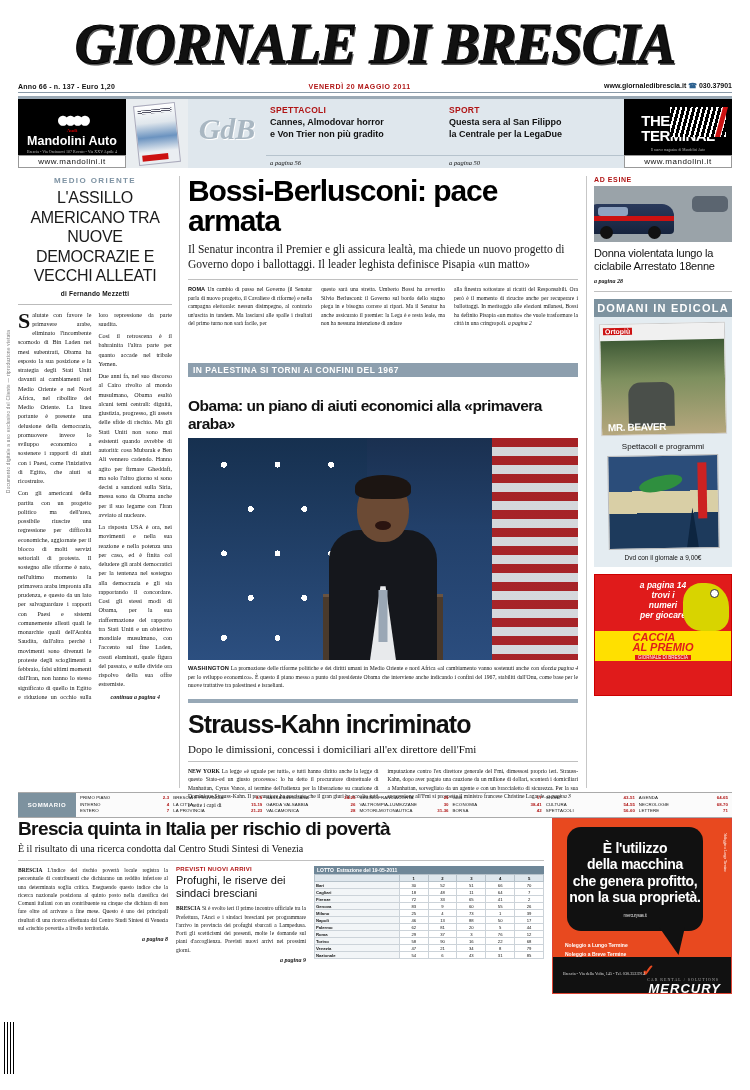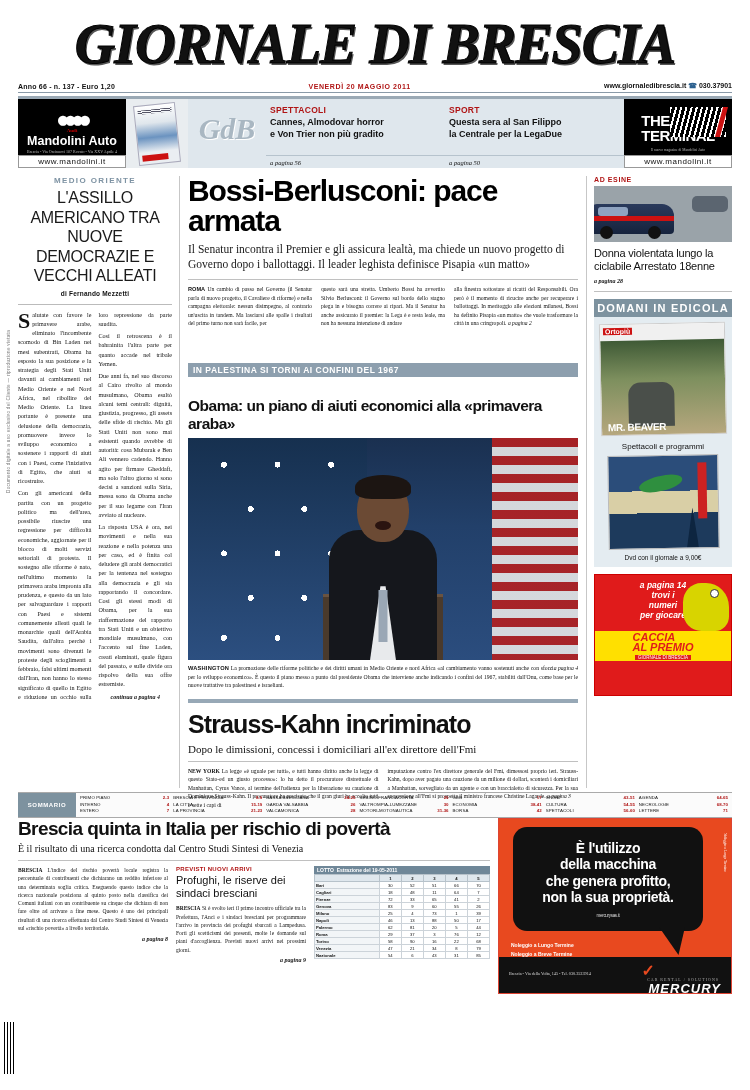--- a/index.html
+++ b/index.html
@@ -339,21 +339,21 @@
   }
   .somm-cols { flex: 1; display: flex; padding-left: 4px; }
   .somm-col { flex: 1; display: flex; flex-direction: column; justify-content: center; padding-right:4px;}
   .somm-row { display: flex; justify-content: space-between; font-size: 4.4px; font-family: "Liberation Sans", sans-serif; line-height: 1.55; }
   .somm-row .nm { color: #111; letter-spacing: .1px; }
   .somm-row .pg { color: #b01515; font-weight: bold; }
 
   
   .bottom { display: flex; height: 212px; }
   .bottom-left { flex: 1; padding-right: 8px; }
-  .bottom-right { width: 234px; }
+  .bottom-right { width: 180px; }
   .bt-head {
     font-family: "Liberation Sans", sans-serif; font-weight: bold;
     font-size: 19px; letter-spacing: -.6px;
   }
   .bt-sub { font-size: 10px; margin-top: 3px; }
   .bt-rule { height: 1px; background: #c0c0c0; margin: 6px 0 5px 0; }
   .bt-cols { display: flex; gap: 8px; }
   .bt-c1 { width: 150px; font-size: 5.5px; line-height: 1.5; text-align: justify;}
   .bt-c2 { width: 130px; }
   .bt-c2 .k { color:#b01515; font-family:"Liberation Sans",sans-serif; font-weight:bold; font-size:6px; letter-spacing:.3px;}

